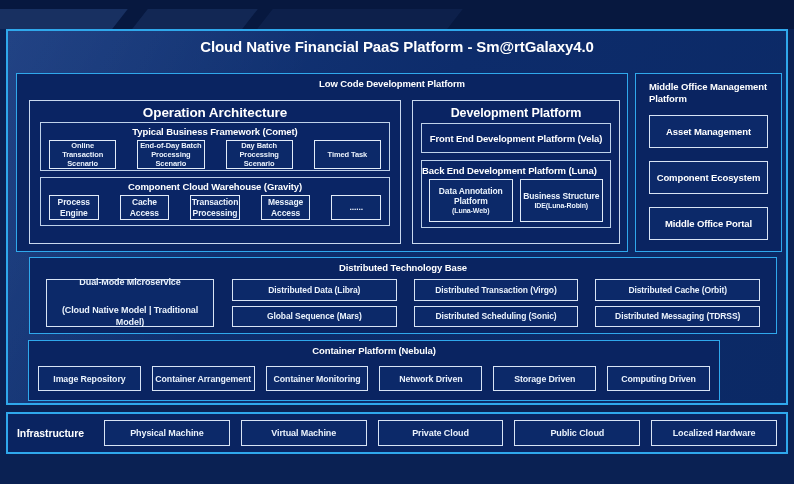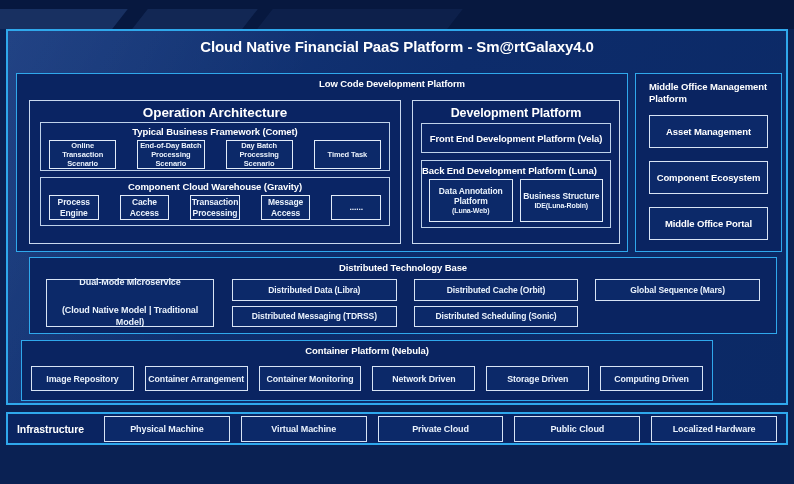--- a/index.html
+++ b/index.html
@@ -89,30 +89,30 @@
     display:flex; flex-direction:column; align-items:center; justify-content:center;
     text-align:center; font-size:9px; line-height:1.3; color:#EAF2FC;gap:16px;
   }
   .dtb-grid { flex:1; margin-left:18px; display:grid; grid-template-columns:repeat(3,1fr); column-gap:17px; row-gap:5px; }
   .dtb-cell {
     border:1.2px solid #D8E4F5; background:#0C2969;
     display:flex; align-items:center; justify-content:center; font-size:8.5px; color:#EAF2FC; text-align:center;
   }
 
   
-  .cp { left:13px; top:309px; width:692px; height:61px; }
+  .cp { left:20px; top:309px; width:692px; height:61px; }
   .cp-row { position:absolute; left:9px; right:9px; top:25px; height:25px; display:flex; gap:11px; }
   .cp-box {
     flex:1; border:1.2px solid #D8E4F5; background:#0C2969;
     display:flex; align-items:center; justify-content:center; font-size:8.8px; color:#EAF2FC; text-align:center;
   }
 
   
   .infra {
-    position:absolute; left:6px; top:412px; width:782px; height:33px;
+    position:absolute; left:6px; top:412px; width:782px; height:42px;
     border:2px solid #2FA8EC; background:#0A2461;
     display:flex; align-items:center; padding:0 9px; gap:11px;
   }
   .infra-label { flex:none; width:76px; font-size:10.5px; }
   .infra-box {
     flex:1; height:26px; border:1.2px solid #D8E4F5; background:#0C2969;
     display:flex; align-items:center; justify-content:center; font-size:9px; color:#EAF2FC; text-align:center;
   }
 </style>
 </head>
@@ -183,24 +183,25 @@
 
   <div class="section dtb">
     <div class="sec-label">Distributed Technology Base</div>
     <div class="dtb-content">
       <div class="dual-mode">
         <div>Dual-Mode Microservice</div>
         <div>(Cloud Native Model | Traditional Model)</div>
       </div>
       <div class="dtb-grid">
         <div class="dtb-cell">Distributed Data (Libra)</div>
+        <div class="dtb-cell">Distributed Transaction (Virgo)</div>
         <div class="dtb-cell">Distributed Cache (Orbit)</div>
         <div class="dtb-cell">Global Sequence (Mars)</div>
+        <div class="dtb-cell">Distributed Scheduling (Sonic)</div>
         <div class="dtb-cell">Distributed Messaging (TDRSS)</div>
-        <div class="dtb-cell">Distributed Scheduling (Sonic)</div>
       </div>
     </div>
   </div>
 
   <div class="section cp">
     <div class="sec-label">Container Platform (Nebula)</div>
     <div class="cp-row">
       <div class="cp-box">Image Repository</div>
       <div class="cp-box">Container Arrangement</div>
       <div class="cp-box">Container Monitoring</div>

